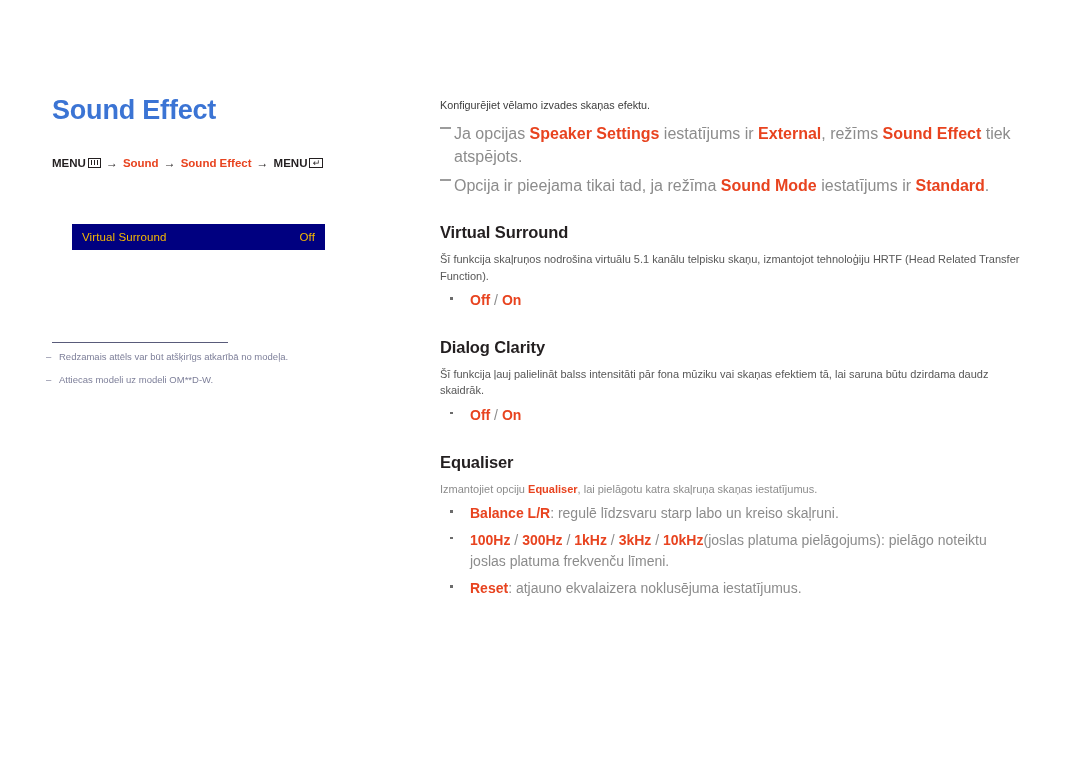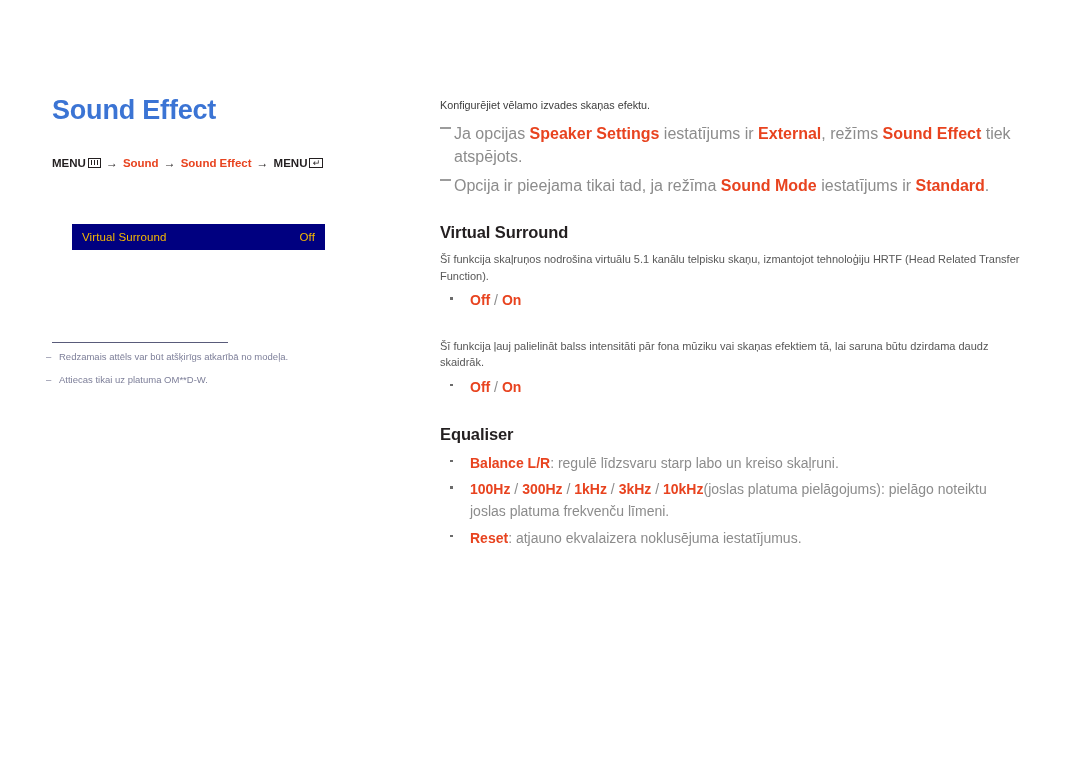--- a/index.html
+++ b/index.html
@@ -242,21 +242,21 @@
 
   <div class="foot-rule"></div>
 
   <div class="footnotes">
     <div class="footnote">
       <span class="fdash">–</span>
       <span>Redzamais attēls var būt atšķirīgs atkarībā no modeļa.</span>
     </div>
     <div class="footnote">
       <span class="fdash">–</span>
-      <span>Attiecas tikai uz platuma OM**D-W.</span>
+      <span>Attiecas modeli uz modeli OM**D-W.</span>
     </div>
   </div>
 
   <div class="right-col">
     <div class="intro-line">Konfigurējiet vēlamo izvades skaņas efektu.</div>
 
     <div class="note-line">
       <span class="note-dash"></span>
       <span class="note-text"><span class="sep-gray">Ja opcijas </span><span class="em-red">Speaker Settings</span><span class="sep-gray"> iestatījums ir </span><span class="em-red">External</span><span class="sep-gray">, režīms </span><span class="em-red">Sound Effect</span><span class="sep-gray"> tiek atspējots.</span></span>
     </div>
@@ -267,28 +267,30 @@
 
     <div class="sec-block">
       <h2 class="section-head">Virtual Surround</h2>
       <div class="sec-desc">Šī funkcija skaļruņos nodrošina virtuālu 5.1 kanālu telpisku skaņu, izmantojot tehnoloģiju HRTF (Head Related Transfer Function).</div>
       <ul class="bullets">
         <li><span class="em-red">Off</span><span class="sep-gray"> / </span><span class="em-red">On</span></li>
       </ul>
     </div>
 
     <div class="sec-block">
+      <h2 class="section-head">Dialog Clarity</h2>
       <div class="sec-desc">Šī funkcija ļauj palielināt balss intensitāti pār fona mūziku vai skaņas efektiem tā, lai saruna būtu dzirdama daudz skaidrāk.</div>
       <ul class="bullets">
         <li><span class="em-red">Off</span><span class="sep-gray"> / </span><span class="em-red">On</span></li>
       </ul>
     </div>
 
     <div class="sec-block">
       <h2 class="section-head">Equaliser</h2>
+      <div class="sec-desc"><span class="sep-gray">Izmantojiet opciju </span><span class="em-red">Equaliser</span><span class="sep-gray">, lai pielāgotu katra skaļruņa skaņas iestatījumus.</span></div>
       <ul class="bullets">
         <li><span class="em-red">Balance L/R</span><span class="sep-gray">: regulē līdzsvaru starp labo un kreiso skaļruni.</span></li>
         <li><span class="em-red">100Hz</span><span class="sep-gray"> / </span><span class="em-red">300Hz</span><span class="sep-gray"> / </span><span class="em-red">1kHz</span><span class="sep-gray"> / </span><span class="em-red">3kHz</span><span class="sep-gray"> / </span><span class="em-red">10kHz</span><span class="sep-gray">(joslas platuma pielāgojums): pielāgo noteiktu joslas platuma frekvenču līmeni.</span></li>
         <li><span class="em-red">Reset</span><span class="sep-gray">: atjauno ekvalaizera noklusējuma iestatījumus.</span></li>
       </ul>
     </div>
   </div>
 
 </div>
 

